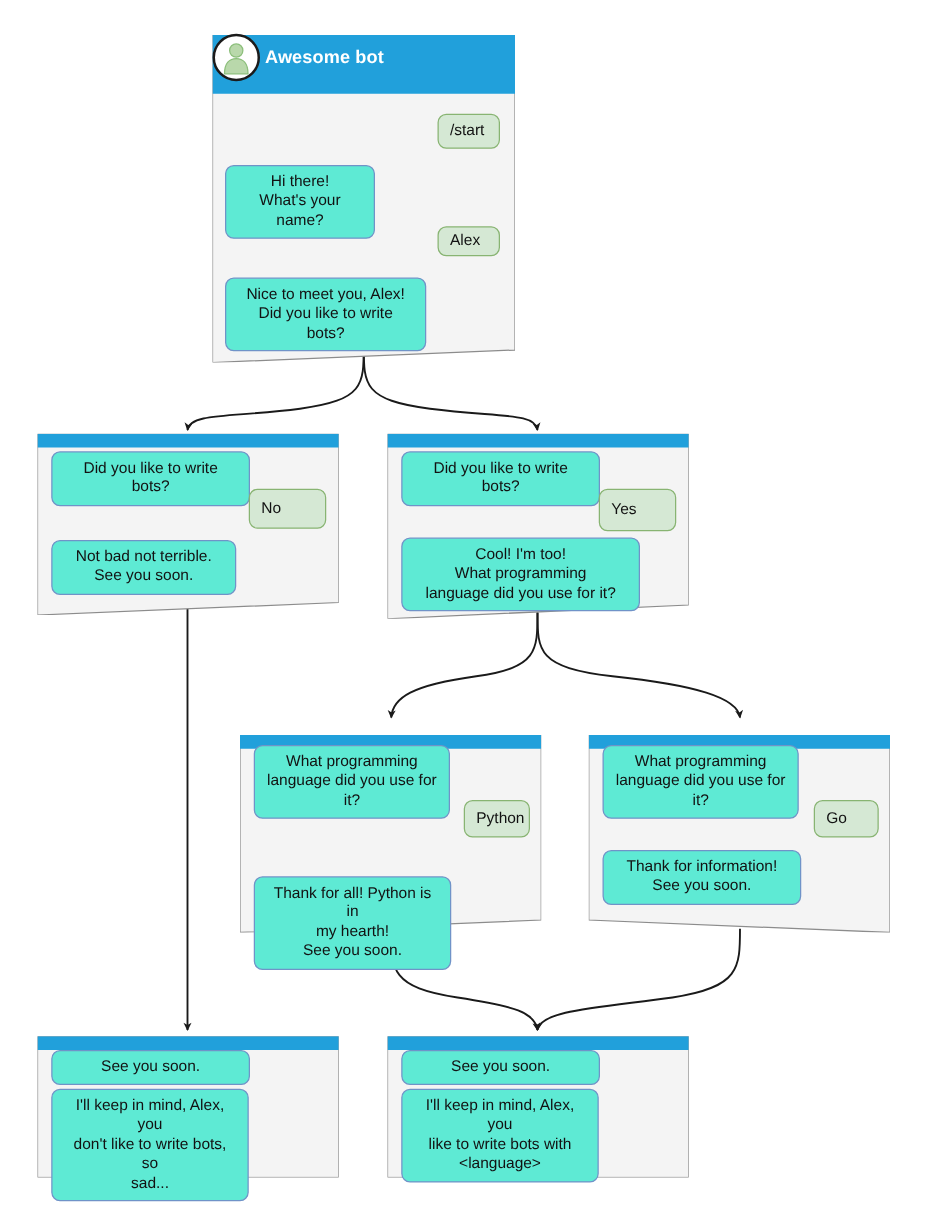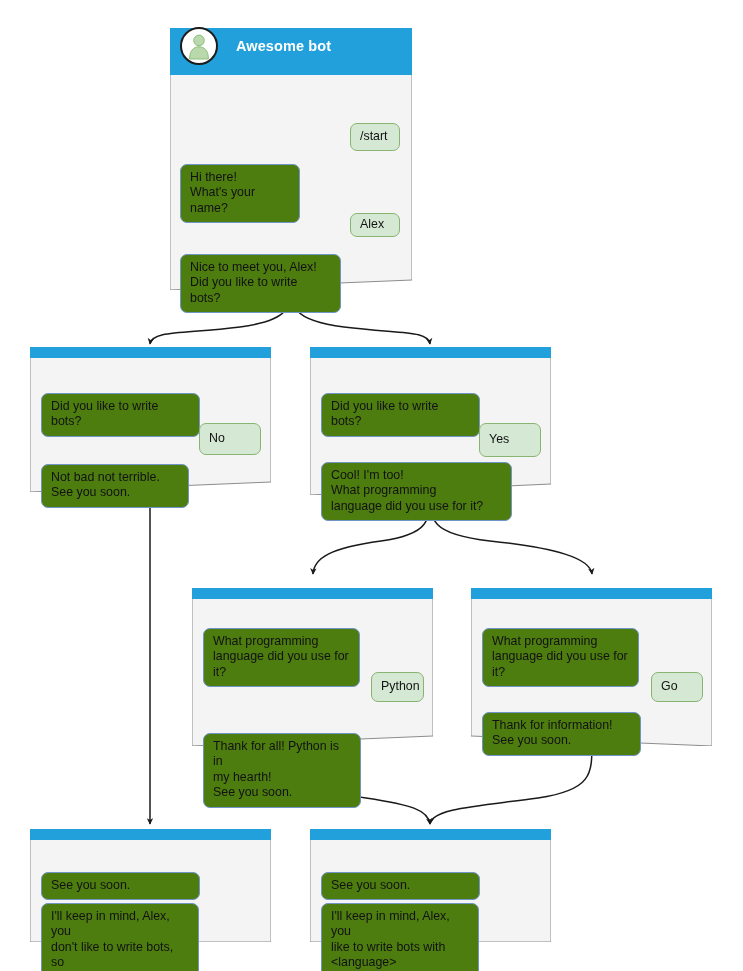--- a/index.html
+++ b/index.html
@@ -87,25 +87,25 @@
     position: absolute;
     box-sizing: border-box;
     border-radius: 7px;
     padding: 5px 9px 6px 9px;
     font-size: 12.4px;
     line-height: 15.4px;
     color: #121212;
     white-space: pre-line;
     border-width: 1px;
     border-style: solid;
-    margin-top: 32px;
   }
   .bubble.bot {
-    background: #4d7c0f;
+    background: #5eead4;
     border-color: #7093c8;
+    text-align: center;
   }
   .bubble.user {
     background: #d5e8d4;
     border-color: #88b472;
     text-align: left;
   }
 </style>
 </head>
 <body>
 
@@ -135,21 +135,21 @@
       <path d="M 592,743 C 592,774 592,790 538,798 C 480,806 432,808 430,824" marker-end="url(#arrow)"></path>
     </g>
   </svg>
 
   <div class="node" style="left:170px; top:28px; width:242px; height:262px;">
     <svg class="node-shape" viewBox="0 0 242 262" preserveAspectRatio="none">
       <polygon points="0,0 242,0 242,252 0,262" fill="#f4f4f4" stroke="#8c8c8c" stroke-width="1"></polygon>
       <polygon points="0,0 242,0 242,47 0,47" fill="#21a0db" stroke="none"></polygon>
     </svg>
     <div class="node-inner">
-      <div class="titlebar" style="height:36px; padding-left:10px; gap:18px;">
+      <div class="titlebar" style="height:36px; gap:4px;">
         <span class="avatar">
           <svg viewBox="0 0 34 34" width="34" height="34">
             <circle cx="17" cy="11.4" r="5.3" fill="#b9d8ab" stroke="#8cbf7b" stroke-width="1"></circle>
             <path d="M7.6,30 C7.6,21.6 11.6,17.8 17,17.8 C22.4,17.8 26.4,21.6 26.4,30 Z" fill="#b9d8ab" stroke="#8cbf7b" stroke-width="1"></path>
           </svg>
         </span>
         <span class="bot-name">Awesome bot</span>
       </div>
 
     </div>

